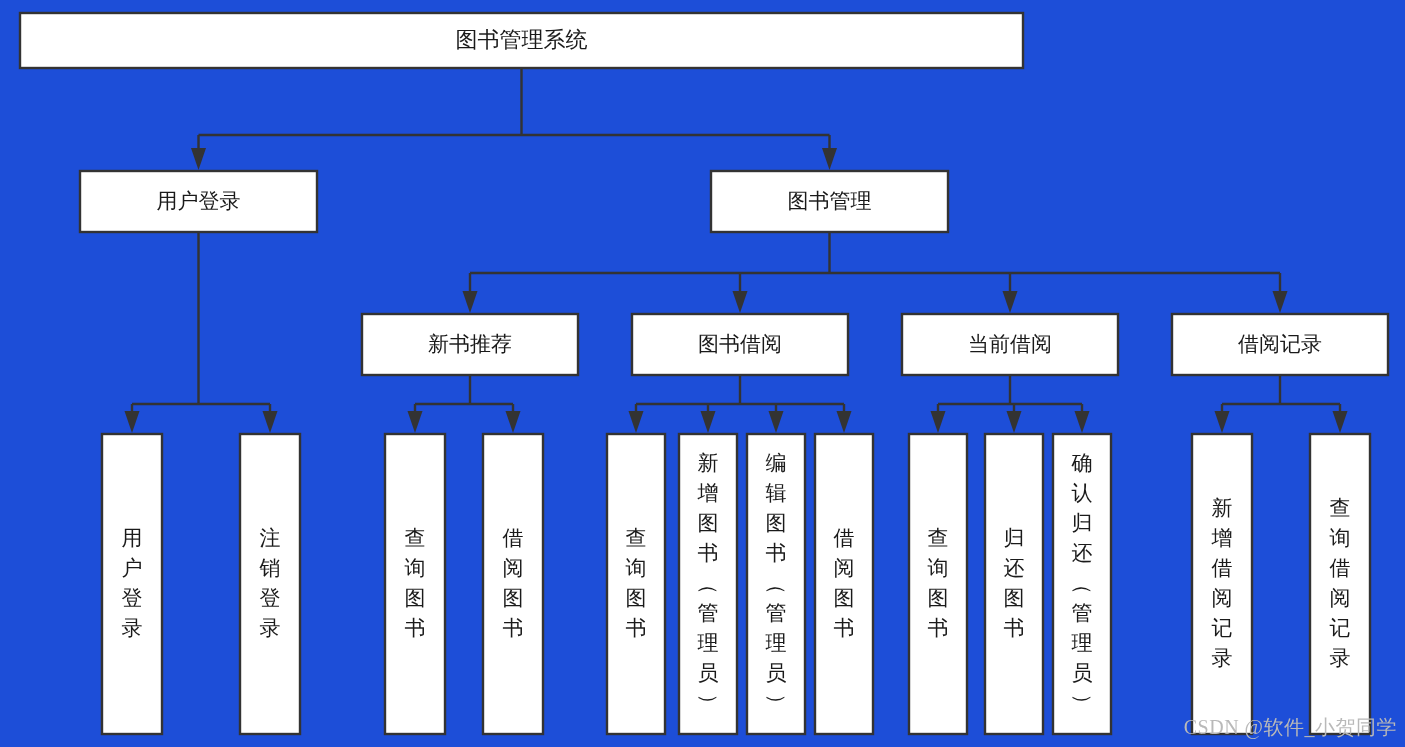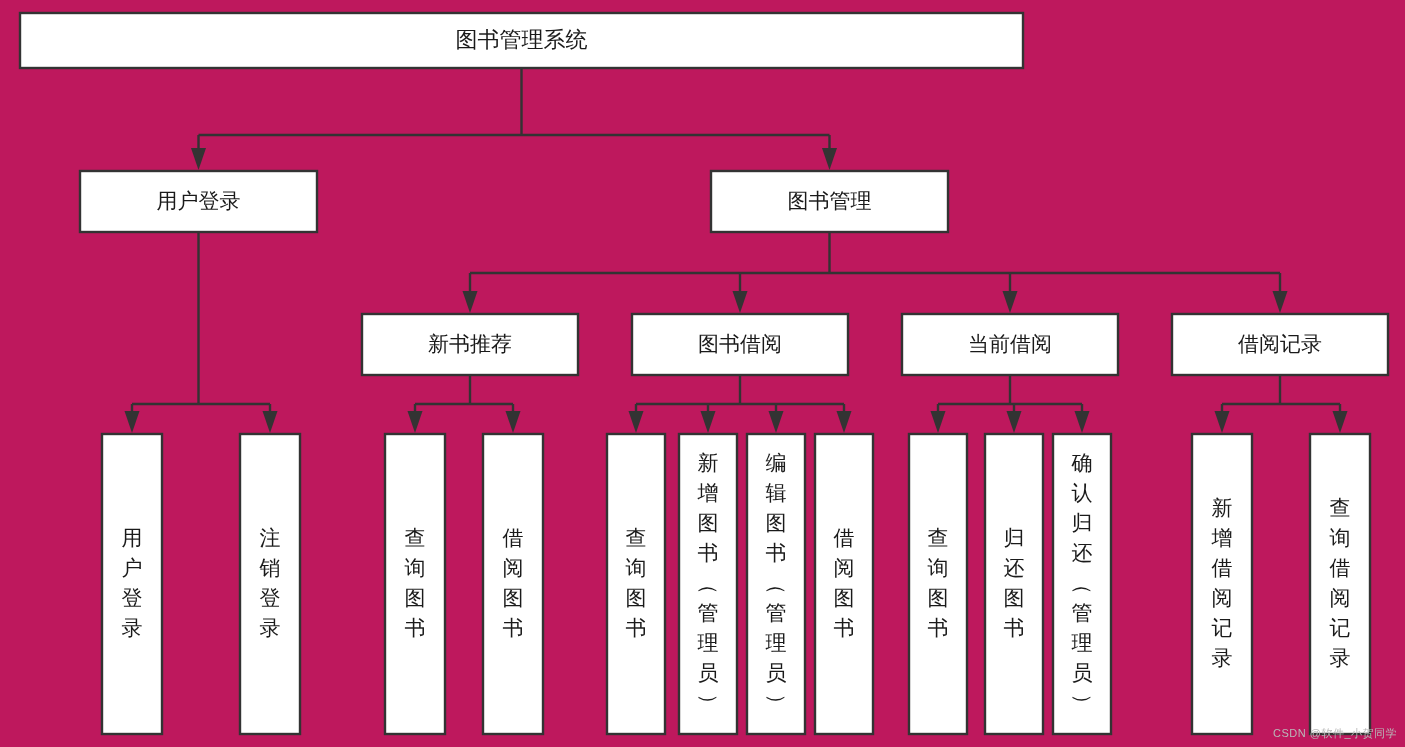--- a/index.html
+++ b/index.html
@@ -10,21 +10,21 @@
   body {
     width: 1405px;
     height: 747px;
     font-family: "Liberation Sans", "DejaVu Sans", sans-serif;
     overflow: hidden;
   }
   #diagram-root {
     position: relative;
     width: 1405px;
     height: 747px;
-    background: #be185d;
+    background: #1d4ed8;
   }
   svg#tree-svg {
     position: absolute;
     left: 0;
     top: 0;
     width: 1405px;
     height: 747px;
     display: block;
   }
   .node-box {
@@ -56,22 +56,22 @@
     fill: #1a1a1a;
     font-family: "Liberation Sans", "DejaVu Sans", sans-serif;
     font-size: 21px;
     text-anchor: middle;
     dominant-baseline: middle;
   }
   .watermark {
     position: absolute;
     right: 8px;
     bottom: 6px;
-    font-family: Liberation Sans, sans-serif;
-    font-size: 11px;
+    font-family: Liberation Serif, serif;
+    font-size: 20px;
     color: #b9b9b9;
     letter-spacing: 0.5px;
     white-space: nowrap;
     user-select: none;
   }
 </style>
 </head>
 <body>
 
 <div id="diagram-root">

